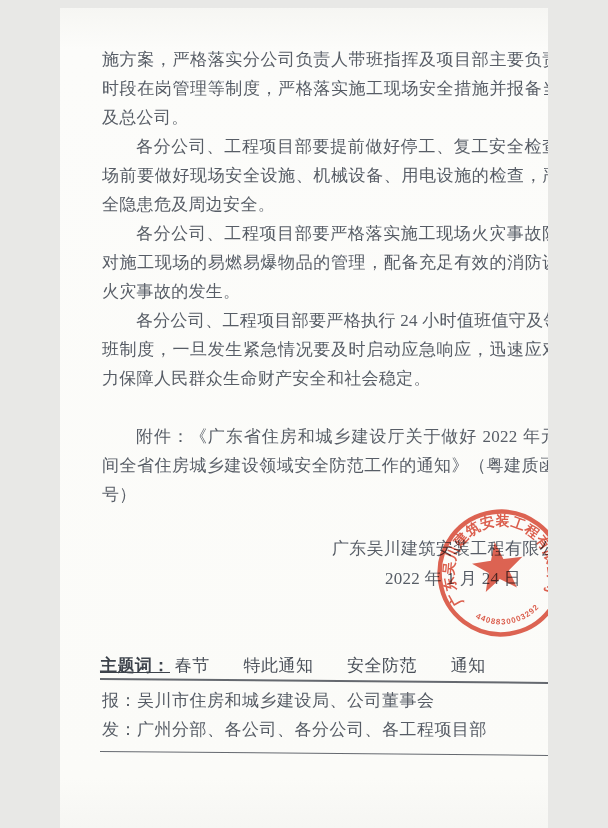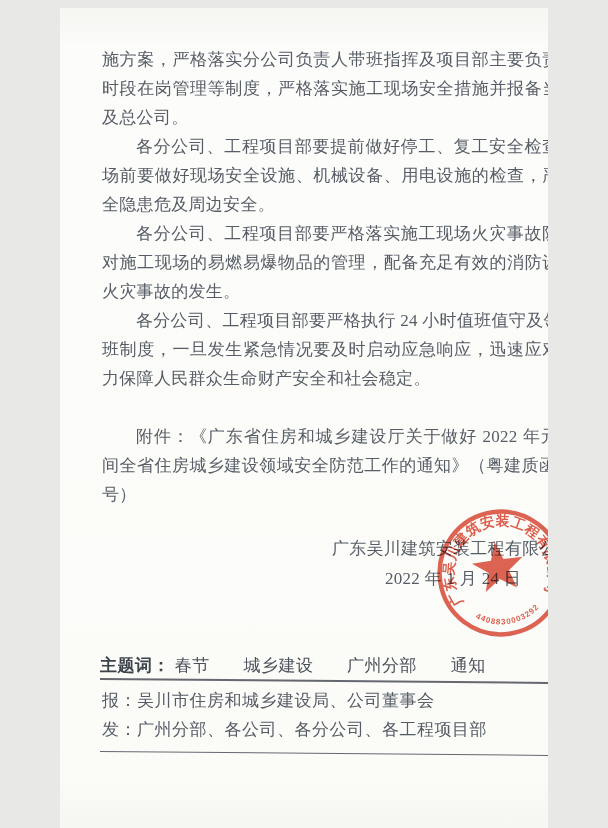--- a/index.html
+++ b/index.html
@@ -49,21 +49,21 @@
     pointer-events: none;
   }
   .footer {
     position: absolute;
     left: 40px;
     width: 536px;
     top: 646px;
     font-size: 17px;
   }
   .subject-row { line-height: 24px; letter-spacing: 0.5px; }
-  .subject-label { font-weight: bold; color: #3d434b; }
+  .subject-label { font-weight: bold; color: #3d434b; text-decoration: underline; }
   .kw { margin-right: 1.7em; color: #4a5059; text-align: center; }
   .kw:last-child { margin-right: 0; }
   .rule {
     border: none;
     border-top: 2px solid rgba(74, 79, 87, 0.85);
     margin: 0;
     transform: rotate(0.5deg);
     transform-origin: left center;
   }
   .rule.thin { border-top-width: 1.5px; }
@@ -101,22 +101,22 @@
     </text>
     <text font-size="8" font-weight="bold" fill="#d83f2b" opacity="0.95" font-family="Liberation Sans, DejaVu Sans, sans-serif" letter-spacing="1">
       <textPath href="#arcBottom" startOffset="2">4408830003292</textPath>
     </text>
   </svg>
 
   <div class="footer">
     <div class="subject-row">
       <span class="subject-label">主题词：</span>
       <span class="kw">春节</span>
-      <span class="kw">城乡建设</span>
-      <span class="kw">广州分部</span>
+      <span class="kw">特此通知</span>
+      <span class="kw">安全防范</span>
       <span class="kw">通知</span>
     </div>
     <hr class="rule">
     <div class="addr-rows">
       <div class="addr-row">
         <span>报：</span><span>吴川市住房和城乡建设局、公司董事会</span>
       </div>
       <div class="addr-row">
         <span>发：</span><span>广州分部、各公司、各分公司、各工程项目部</span>
       </div>

